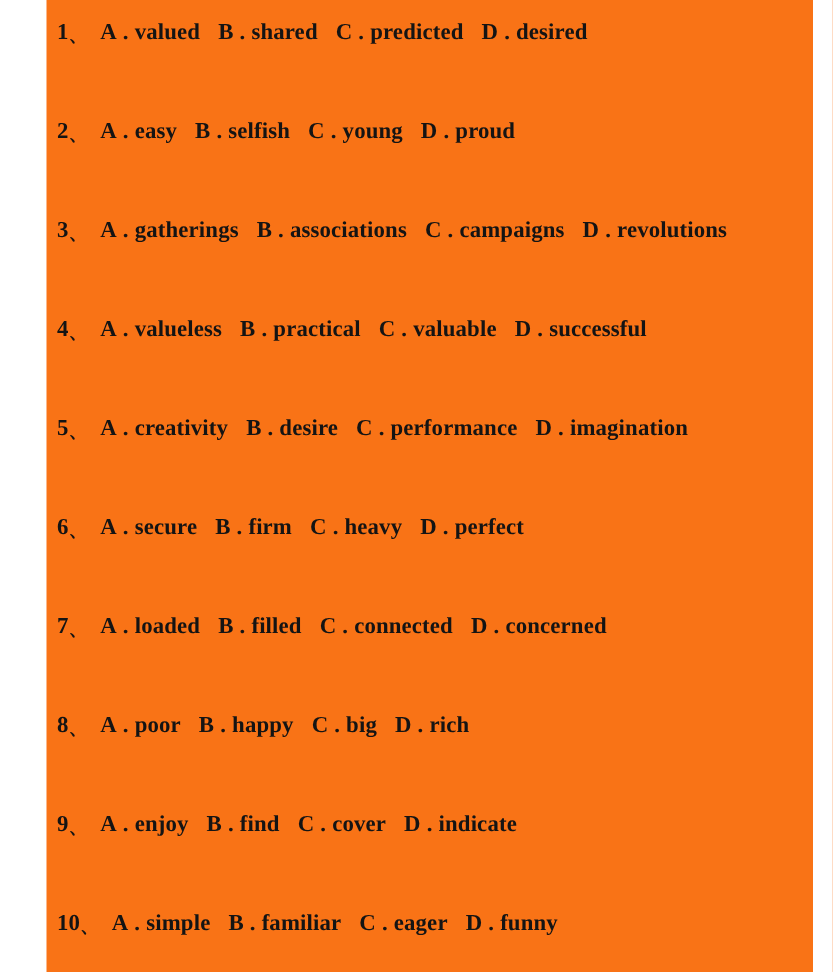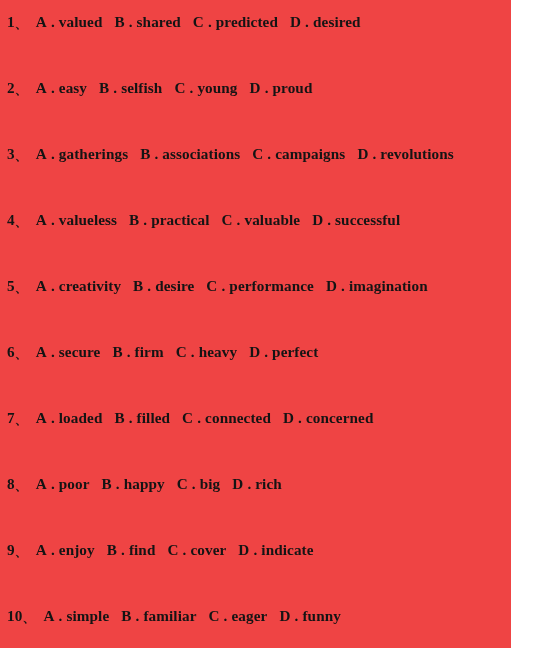--- a/index.html
+++ b/index.html
@@ -9,24 +9,25 @@
   }
   body {
     width: 555px;
     height: 648px;
     overflow: hidden;
     font-family: "Liberation Serif", "DejaVu Serif", serif;
   }
   #question-sheet {
     width: 511px;
     height: 648px;
-    background: #ef4444;
+    background: #f97316;
     position: relative;
     padding: 0;
     box-sizing: border-box;
+    margin-left: 31px;
   }
   .question-row {
     position: absolute;
     left: 7px;
     white-space: nowrap;
     font-family: "Liberation Serif", "DejaVu Serif", serif;
     font-weight: bold;
     font-size: 15.2px;
     line-height: 18px;
     color: #141414;

